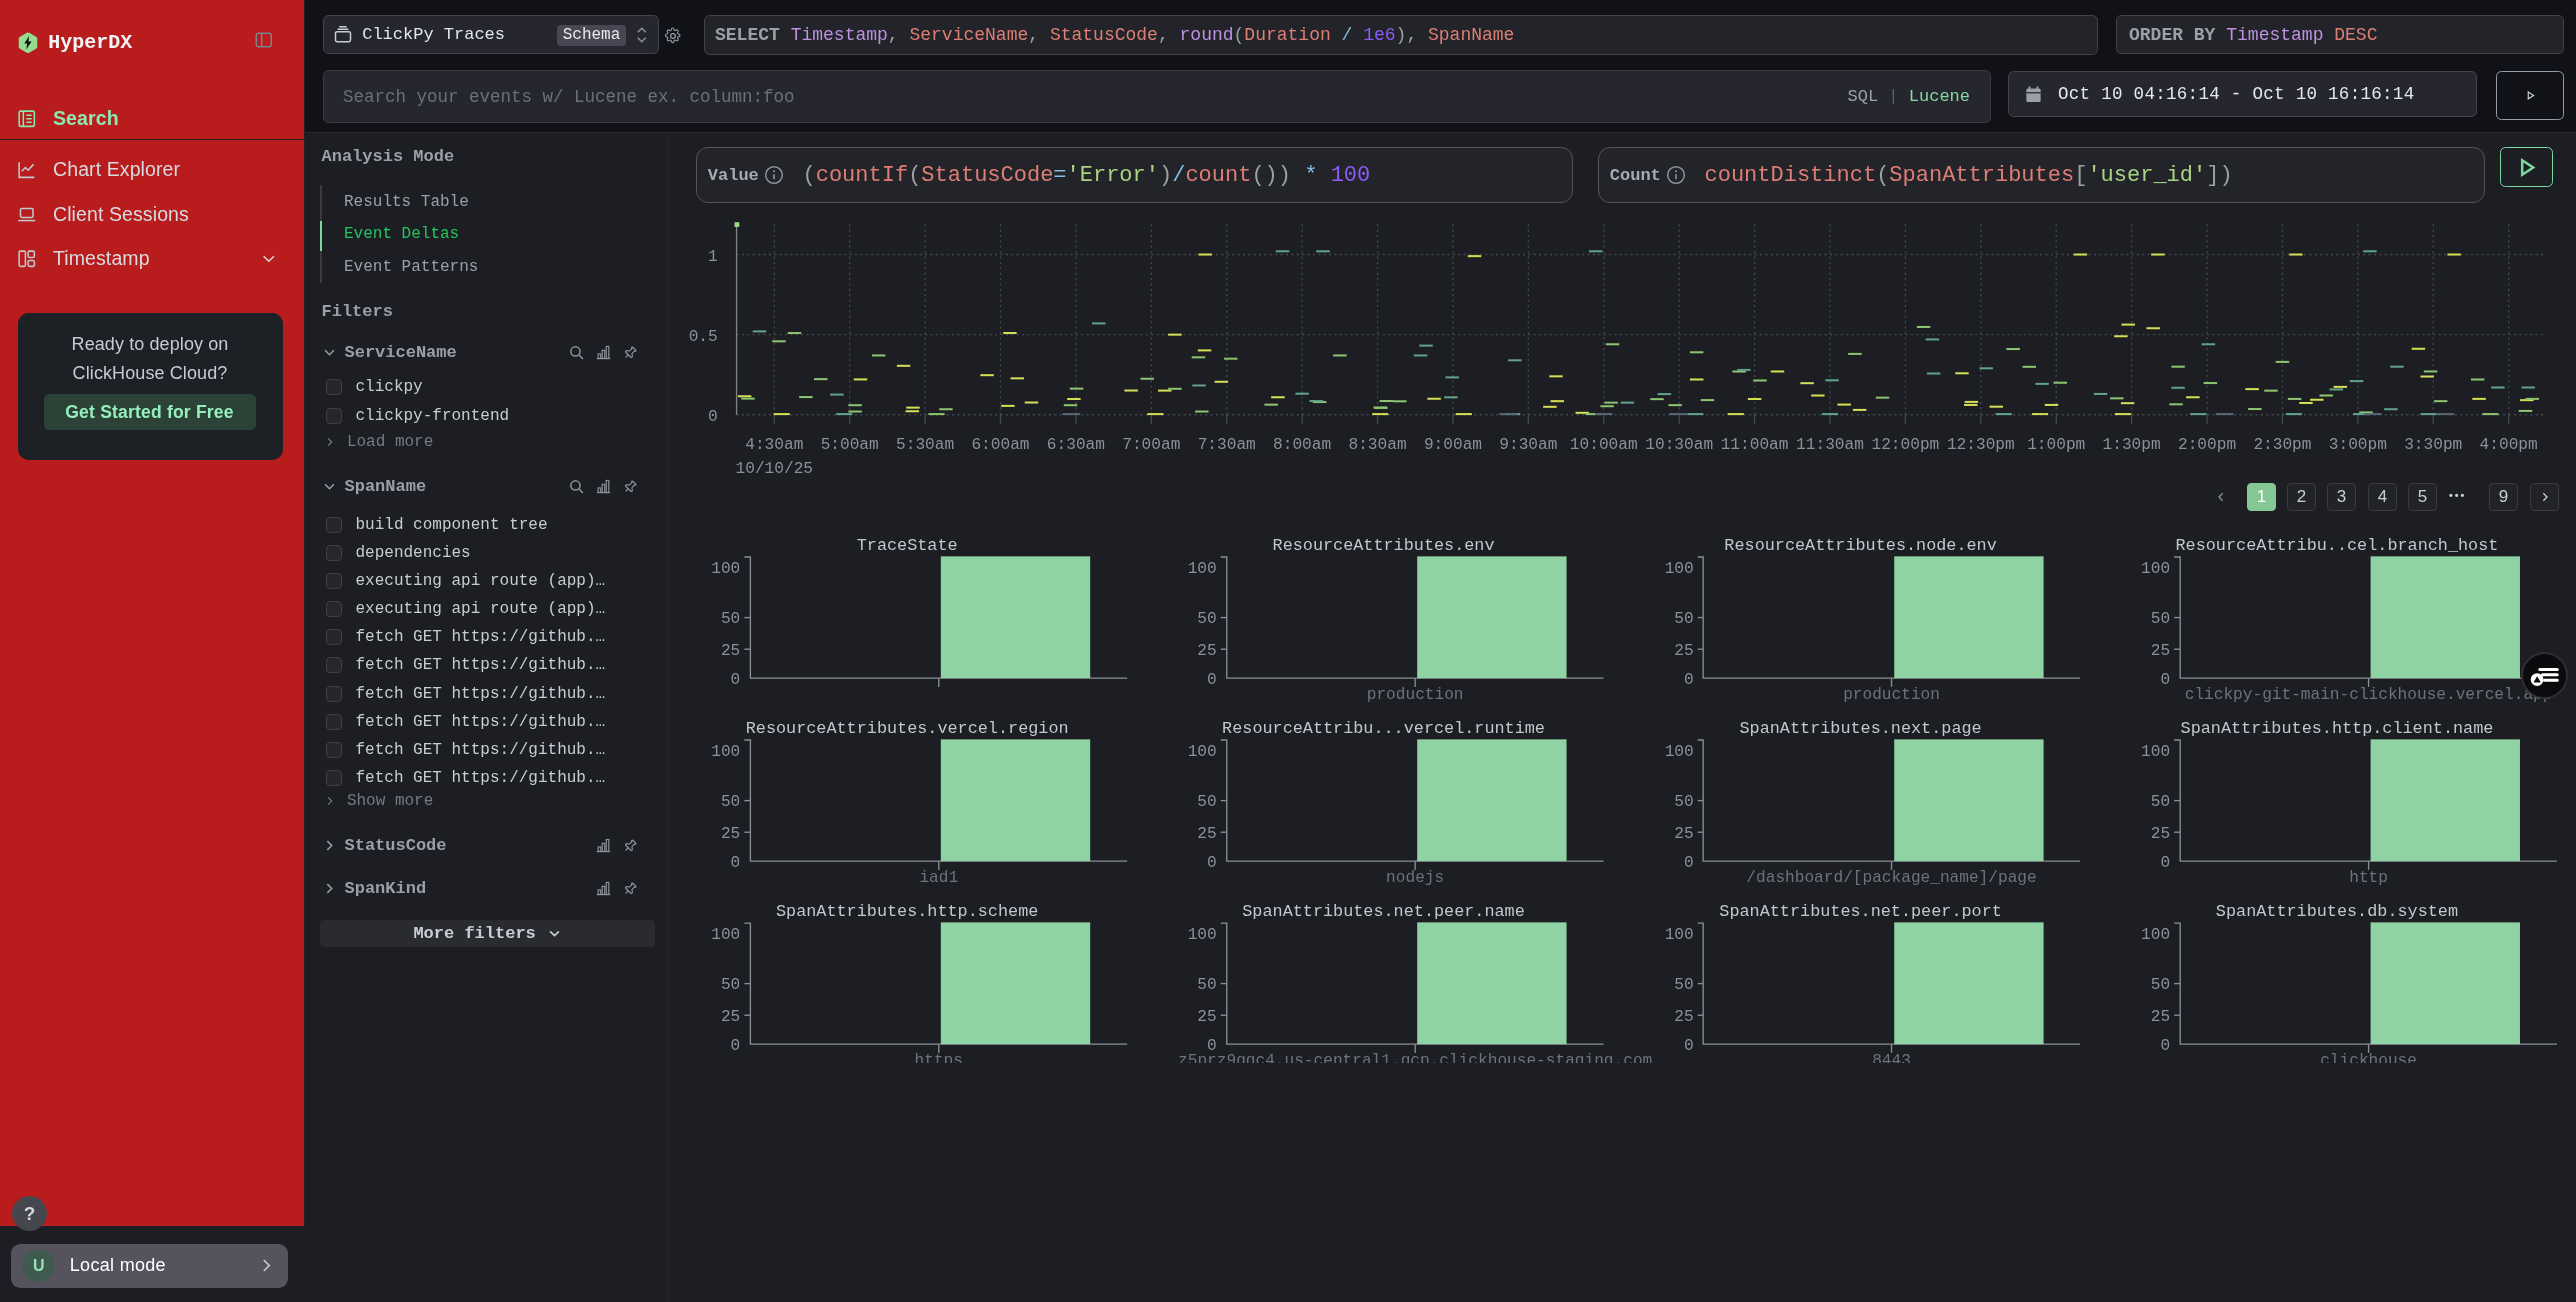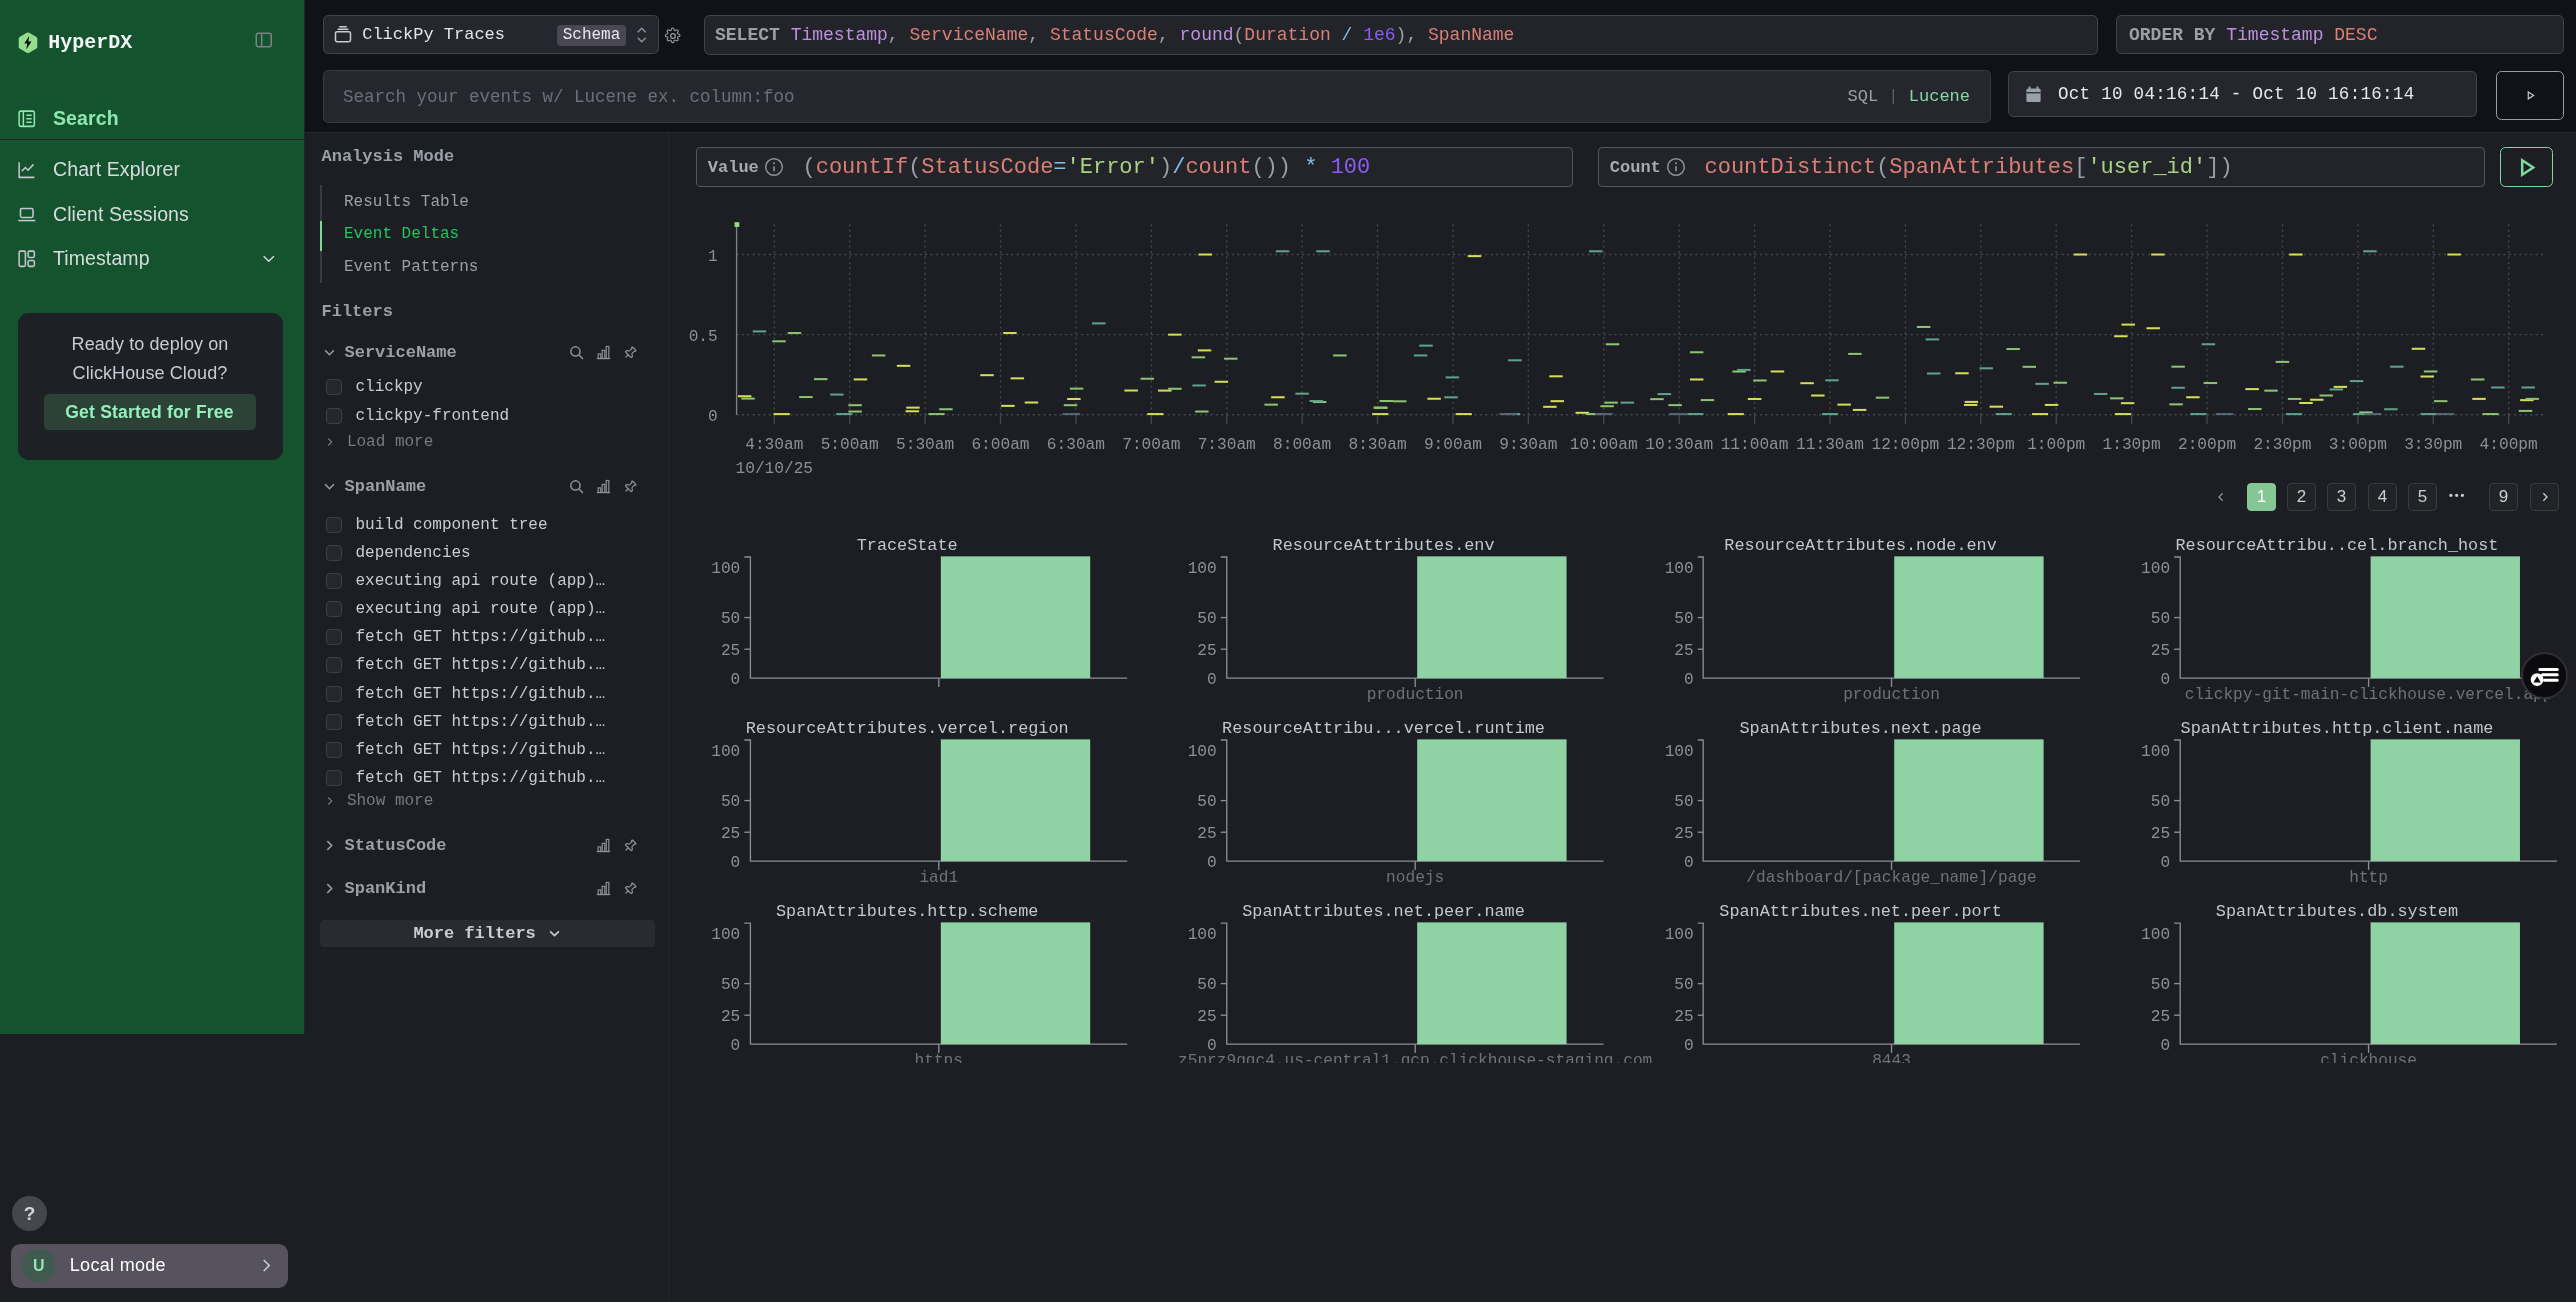--- a/index.html
+++ b/index.html
@@ -1,20 +1,20 @@
 <!DOCTYPE html>
 <html style="font-size:10.8px"><head><meta charset="utf-8">
 <style>
 * { margin:0; padding:0; box-sizing:border-box; }
 html,body { width:2576px; height:1302px; background:#1c1e23; overflow:hidden;
   font-family:"Liberation Mono",monospace; }
 
 
-#sidebar { position:absolute; left:0; top:0; width:305px; height:1034px;
-  background:#14532d; border-right:0.7px solid #222328; z-index:5; }
+#sidebar { position:absolute; left:0; top:0; width:305px; height:1226px;
+  background:#b91c1c; border-right:0.7px solid #222328; z-index:5; }
 .logo-row { position:absolute; left:17.5px; top:31px; display:flex; align-items:center; }
 .logo-txt { font:bold 20px "Liberation Mono",monospace; color:#f2f4f6; margin-left:10.8px; letter-spacing:0px; }
 .collapse { position:absolute; right:30px; top:30px; }
 .nav-item { position:absolute; left:15.5px; display:flex; align-items:center; gap:16px;
   font:19.5px "Liberation Sans",sans-serif; color:#d8dce0; letter-spacing:0.1px; }
 .nav-item.green { color:#8ce8b0; font-weight:bold; }
 .sep { position:absolute; left:0; width:304px; height:0; border-top:0.7px solid #232429; }
 .promo { position:absolute; left:17.5px; top:313px; width:265px; height:147px; background:#1d2024;
   border-radius:10.8px; text-align:center; font-family:"Liberation Sans",sans-serif; }
 .promo p { color:#c6cbd5; font-size:18px; line-height:29px; margin-top:17px; letter-spacing:0.1px}
@@ -66,22 +66,22 @@
 .flab { font-size:16px; color:#c8cdd2; }
 .fmore { position:absolute; left:17.5px; display:flex; align-items:center; gap:11.4px;
   font-size:16px; color:#757b83; }
 #morefilters { position:absolute; left:14px; top:920px; width:335px; height:27px; background:#2a2b30;
   border-radius:4px; display:flex; align-items:center; justify-content:center; gap:10.8px;
   font:bold 17px "Liberation Mono",monospace; color:#c9ced4; }
 
 
 #main { position:absolute; left:669px; top:133px; width:1907px; height:1169px;
   background:#1c1e23; }
-.vbox { position:absolute; border:1.3px solid #55565c; border-radius:4px; background:#23242a;
-  height:40px; display:flex; align-items:center; }
+.vbox { position:absolute; border:1.3px solid #55565c; border-radius:12px; background:#23242a;
+  height:56px; display:flex; align-items:center; }
 .vlabel { font:bold 17px "Liberation Mono",monospace; color:#a6abb2; margin-left:10.8px; }
 .vinfo { margin-left:4.7px; margin-right:19px; display:flex; }
 #play2 { position:absolute; left:1831px; top:14px; width:53px; height:40px; border:1.7px solid #7ed9a0;
   border-radius:5.4px; display:flex; align-items:center; justify-content:center; }
 .pag { position:absolute; left:0; top:0; }
 .pb { position:absolute; top:483px; width:29px; height:28px; border:1px solid #3a3b40; border-radius:4px;
   background:#222327; color:#c9ced4; font:17px "Liberation Sans",sans-serif; display:flex;
   align-items:center; justify-content:center; }
 .pb.active { background:#84c795; border-color:#84c795; color:#ffffff; }
 .pb.noborder { border-color:transparent; background:transparent; }

